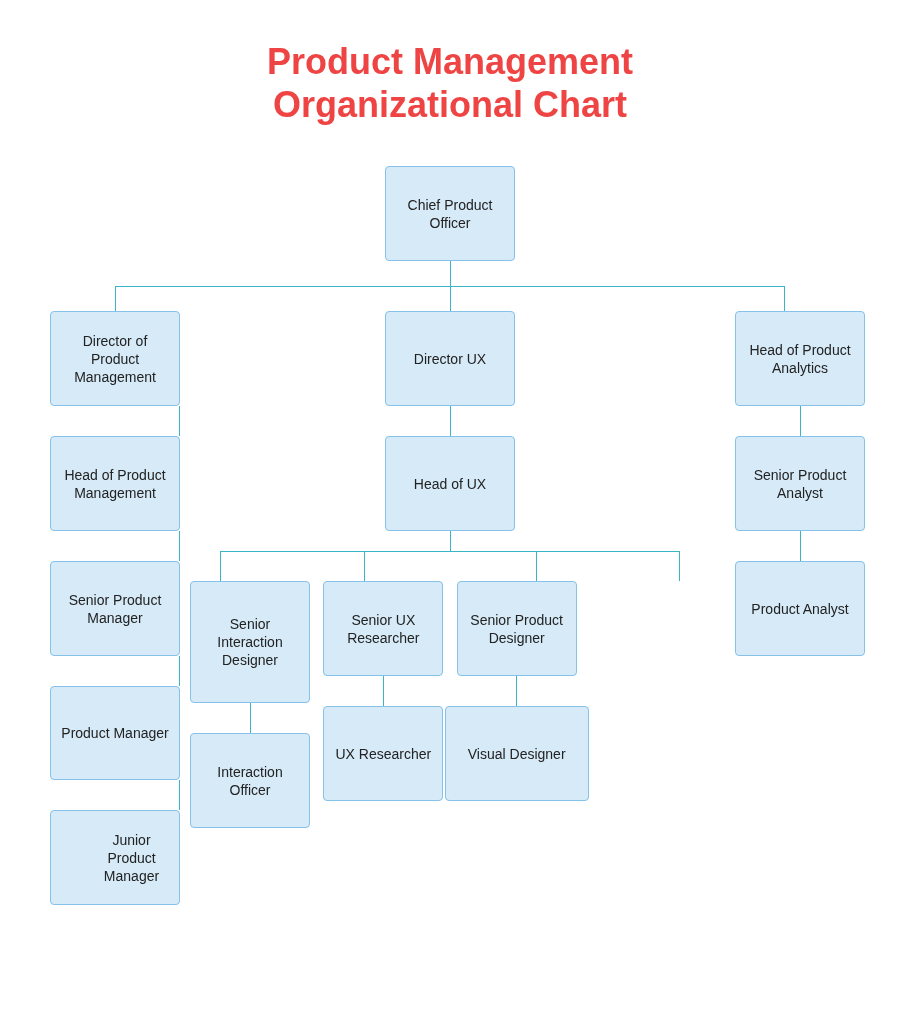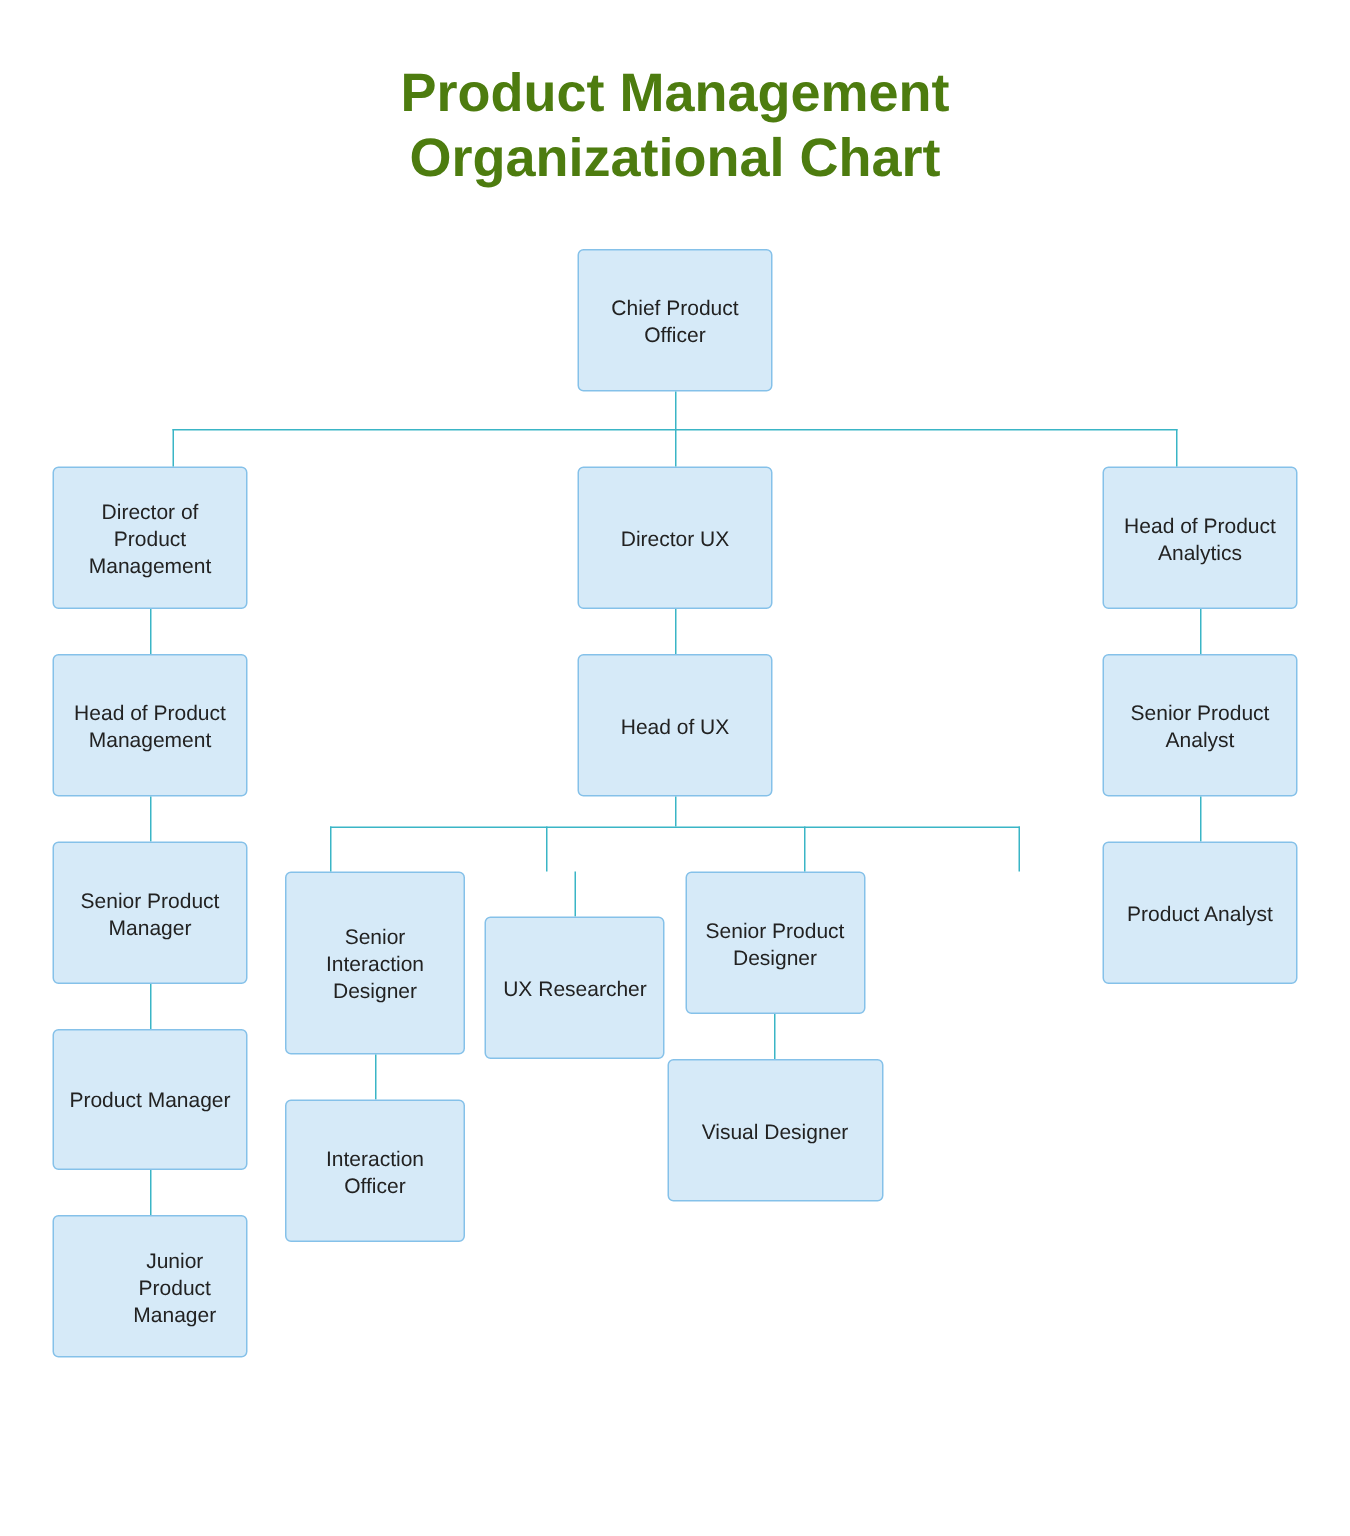--- a/index.html
+++ b/index.html
@@ -13,21 +13,21 @@
       align-items: center;
       padding: 40px 20px 40px;
     }
 
     h1 {
       font-size: 36px;
       font-weight: 900;
       text-align: center;
       margin-bottom: 40px;
       line-height: 1.2;
-      color: #4d7c0f;
+      color: #ef4444;
     }
 
     .org-chart {
       width: 860px;
       display: flex;
       flex-direction: column;
       align-items: center;
       position: relative;
     }
 
@@ -148,21 +148,21 @@
     .main-cols {
       display: flex;
       width: 860px;
       justify-content: space-between;
       align-items: flex-start;
     }
 
     .left-col {
       display: flex;
       flex-direction: column;
-      align-items: center;
+      align-items: flex-end;
       width: 160px;
     }
 
     .mid-col {
       display: flex;
       flex-direction: column;
       align-items: center;
       width: 540px;
     }
 
@@ -266,20 +266,23 @@
           <div class="node" style="width:120px;height:122px;">
             <span>Senior Interaction Designer</span>
           </div>
           <div class="vert-conn"></div>
           <div class="node" style="width:120px;height:95px;">
             <span>Interaction Officer</span>
           </div>
         </div>
 
         <div class="mid-sub-col">
+          <div class="node" style="width:120px;height:95px;">
+            <span>Senior UX Researcher</span>
+          </div>
           <div class="vert-conn"></div>
           <div class="node" style="width:120px;height:95px;">
             <span>UX Researcher</span>
           </div>
         </div>
 
         <div class="mid-sub-col">
           <div class="node" style="width:120px;height:95px;">
             <span>Senior Product Designer</span>
           </div>

